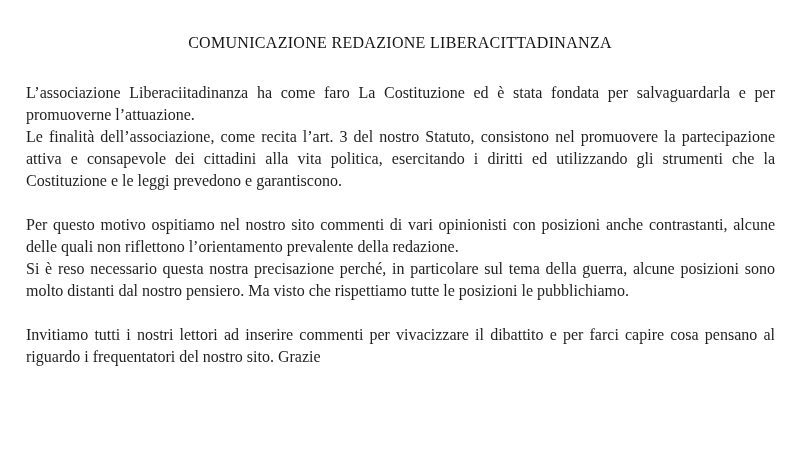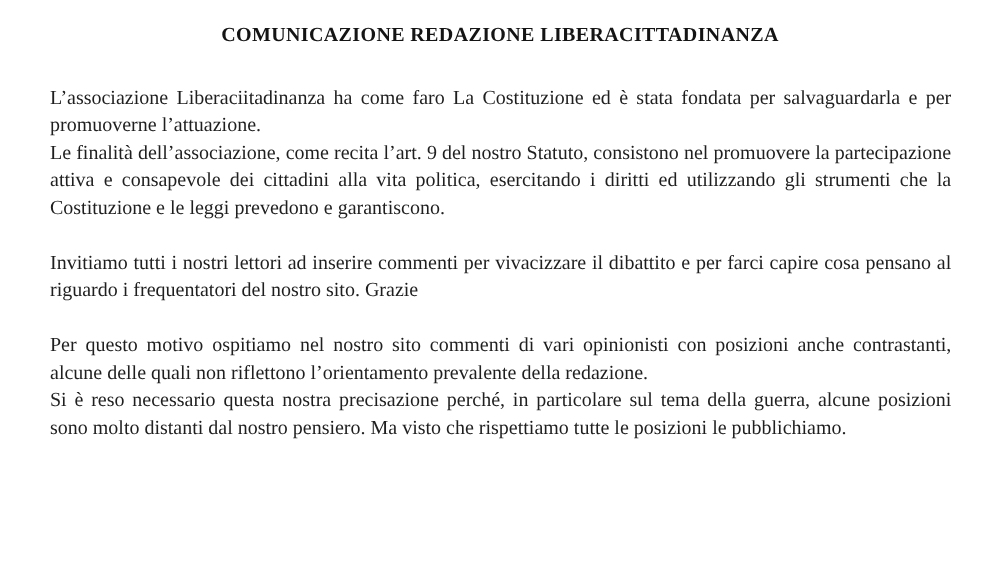--- a/index.html
+++ b/index.html
@@ -10,58 +10,58 @@
   .page {
     position: relative;
     width: 800px;
     height: 466px;
     background: #ffffff;
     overflow: hidden;
     font-family: "Liberation Serif", "DejaVu Serif", serif;
     color: #1f1f1f;
   }
   .doc-title {
-    padding-top: 18px;
+    padding-top: 32px;
     font-size: 16px;
     line-height: 21px;
-    font-weight: 700;
+    font-weight: 400;
     text-align: center;
     letter-spacing: 0.3px;
     color: #141414;
   }
   .doc-content {
     margin: 29px 21px 0 22px;
     font-size: 16px;
     line-height: 22px;
   }
-  .block { margin: 18px; font-family: Liberation Serif, serif; }
+  .block { margin: 4px; font-family: Liberation Serif, serif; }
   .block + .block { margin-top: 22px; }
   .block p {
     margin: 0;
     text-align: justify;
     text-justify: inter-word;
   }
 </style>
 </head>
 <body>
 
 <div class="page">
 
   <div class="doc-title">COMUNICAZIONE REDAZIONE LIBERACITTADINANZA</div>
 
   <div class="doc-content">
 
     <div class="block">
       <p>L’associazione Liberaciitadinanza ha come faro La Costituzione ed è stata fondata per salvaguardarla e per promuoverne l’attuazione.</p>
-      <p>Le finalità dell’associazione, come recita l’art. 9 del nostro Statuto, consistono nel promuovere la partecipazione attiva e consapevole dei cittadini alla vita politica, esercitando i diritti ed utilizzando gli strumenti che la Costituzione e le leggi prevedono e garantiscono.</p>
-    </div>
-
-    <div class="block">
-      <p>Invitiamo tutti i nostri lettori ad inserire commenti per vivacizzare il dibattito e per farci capire cosa pensano al riguardo i frequentatori del nostro sito. Grazie</p>
+      <p>Le finalità dell’associazione, come recita l’art. 3 del nostro Statuto, consistono nel promuovere la partecipazione attiva e consapevole dei cittadini alla vita politica, esercitando i diritti ed utilizzando gli strumenti che la Costituzione e le leggi prevedono e garantiscono.</p>
     </div>
 
     <div class="block">
       <p>Per questo motivo ospitiamo nel nostro sito commenti di vari opinionisti con posizioni anche contrastanti, alcune delle quali  non riflettono l’orientamento prevalente della redazione.</p>
       <p>Si è reso necessario questa nostra precisazione perché, in particolare sul tema della guerra, alcune posizioni sono  molto distanti dal nostro pensiero. Ma visto che rispettiamo tutte le posizioni le pubblichiamo.</p>
     </div>
 
+    <div class="block">
+      <p>Invitiamo tutti i nostri lettori ad inserire commenti per vivacizzare il dibattito e per farci capire cosa pensano al riguardo i frequentatori del nostro sito. Grazie</p>
+    </div>
+
   </div>
 </div>
 
 </body></html>

